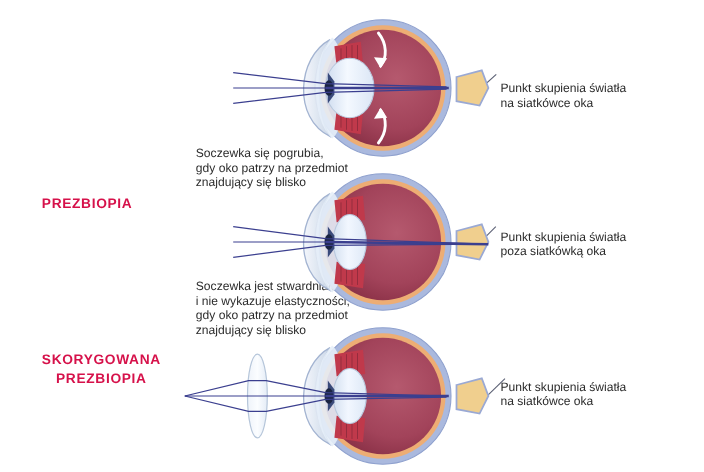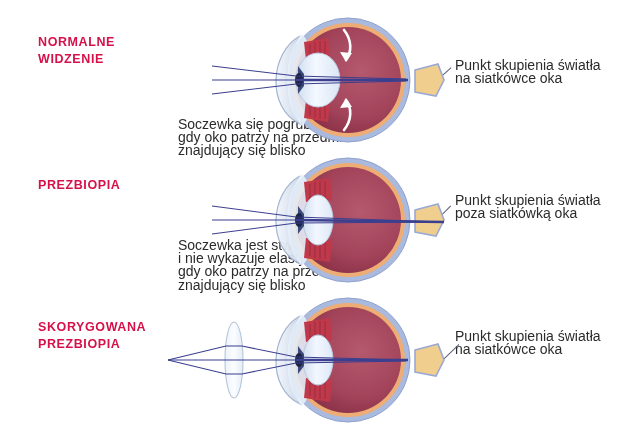--- a/index.html
+++ b/index.html
@@ -15,29 +15,30 @@
     position:absolute;
     color:#d6114a;
     font-weight:bold;
     font-size:12.5px;
     letter-spacing:.6px;
     line-height:17px;
     white-space:pre-line;
   }
   #title-normal{left:38px;top:34px;}
   #title-presbyopia{left:38px;top:177px;}
-  #title-corrected{left:38px;top:319px;}
+  #title-corrected{left:38px;top:319px;text-align:center;}
 
   
   .note{
     position:absolute;
     color:#2b2b2b;
-    font-size:14px;
+    font-size:11px;
     line-height:13.2px;
     white-space:pre-line;
+    margin-top:16px;
   }
   #note-lens-thick{left:178px;top:118px;}
   #note-lens-hard{left:178px;top:239px;}
   #note-focus-1{left:455px;top:59px;}
   #note-focus-2{left:455px;top:194px;}
   #note-focus-3{left:455px;top:330px;}
 
   
   .eye-unit{position:absolute;width:230px;height:150px;}
   #eye-1{left:230px;top:8px;}
@@ -51,22 +52,20 @@
   #leader-2{left:312px;top:262px;width:42px;transform:rotate(-44deg);}
   #leader-r1{left:430px;top:86px;width:28px;transform:rotate(-42deg);}
   #leader-r2{left:432px;top:224px;width:26px;transform:rotate(-45deg);}
   #leader-r3{left:440px;top:362px;width:26px;transform:rotate(-44deg);}
 </style>
 </head>
 <body>
 
 <div class="stage">
 
-  <div class="section-title" id="title-normal">NORMALNE
-WIDZENIE</div>
   <div class="section-title" id="title-presbyopia">PREZBIOPIA</div>
   <div class="section-title" id="title-corrected">SKORYGOWANA
 PREZBIOPIA</div>
 
   <div class="note" id="note-lens-thick">Soczewka się pogrubia,
 gdy oko patrzy na przedmiot
 znajdujący się blisko</div>
   <div class="note" id="note-lens-hard">Soczewka jest stwardniała
 i nie wykazuje elastyczności,
 gdy oko patrzy na przedmiot

